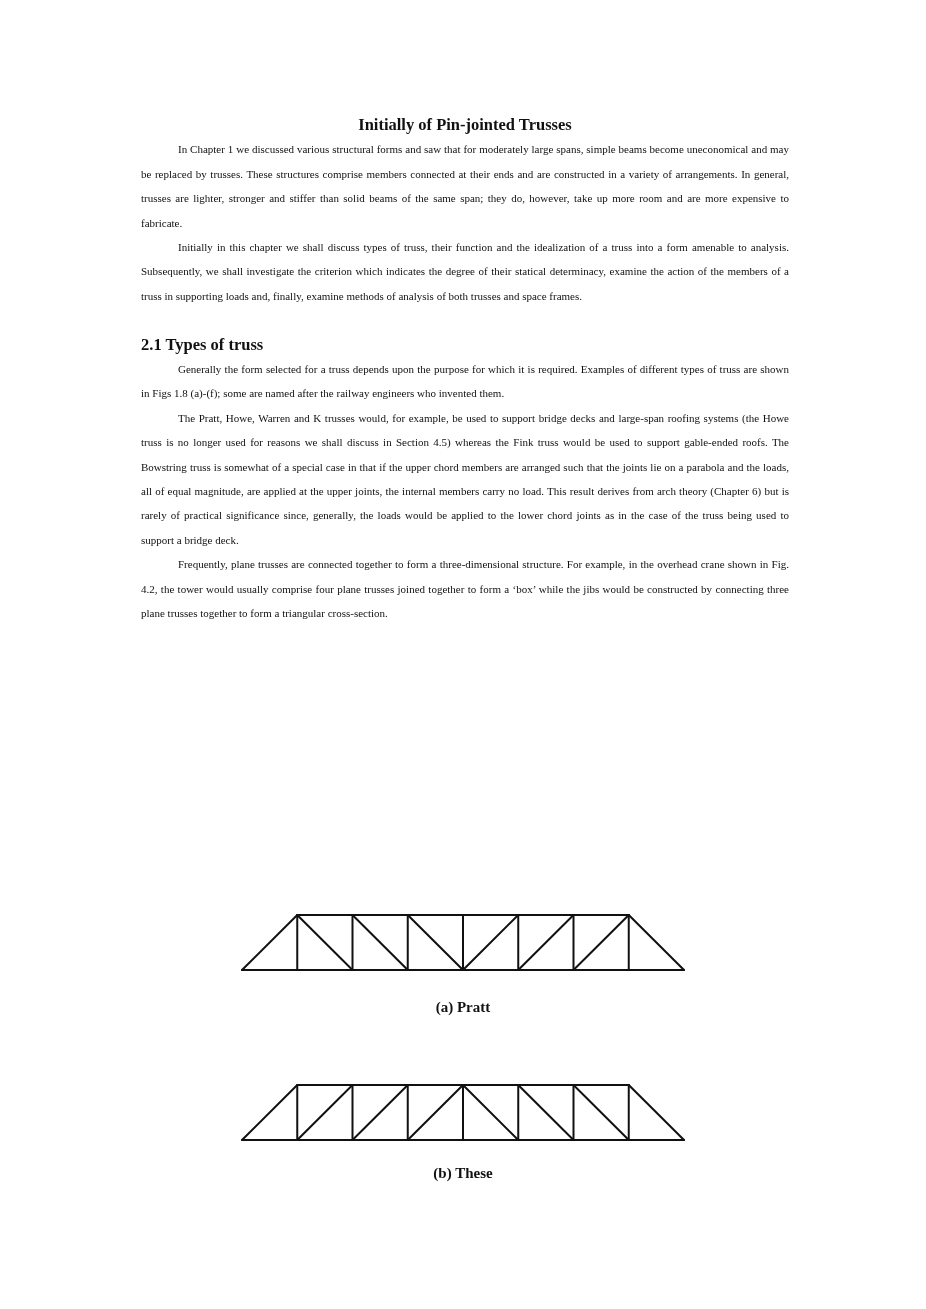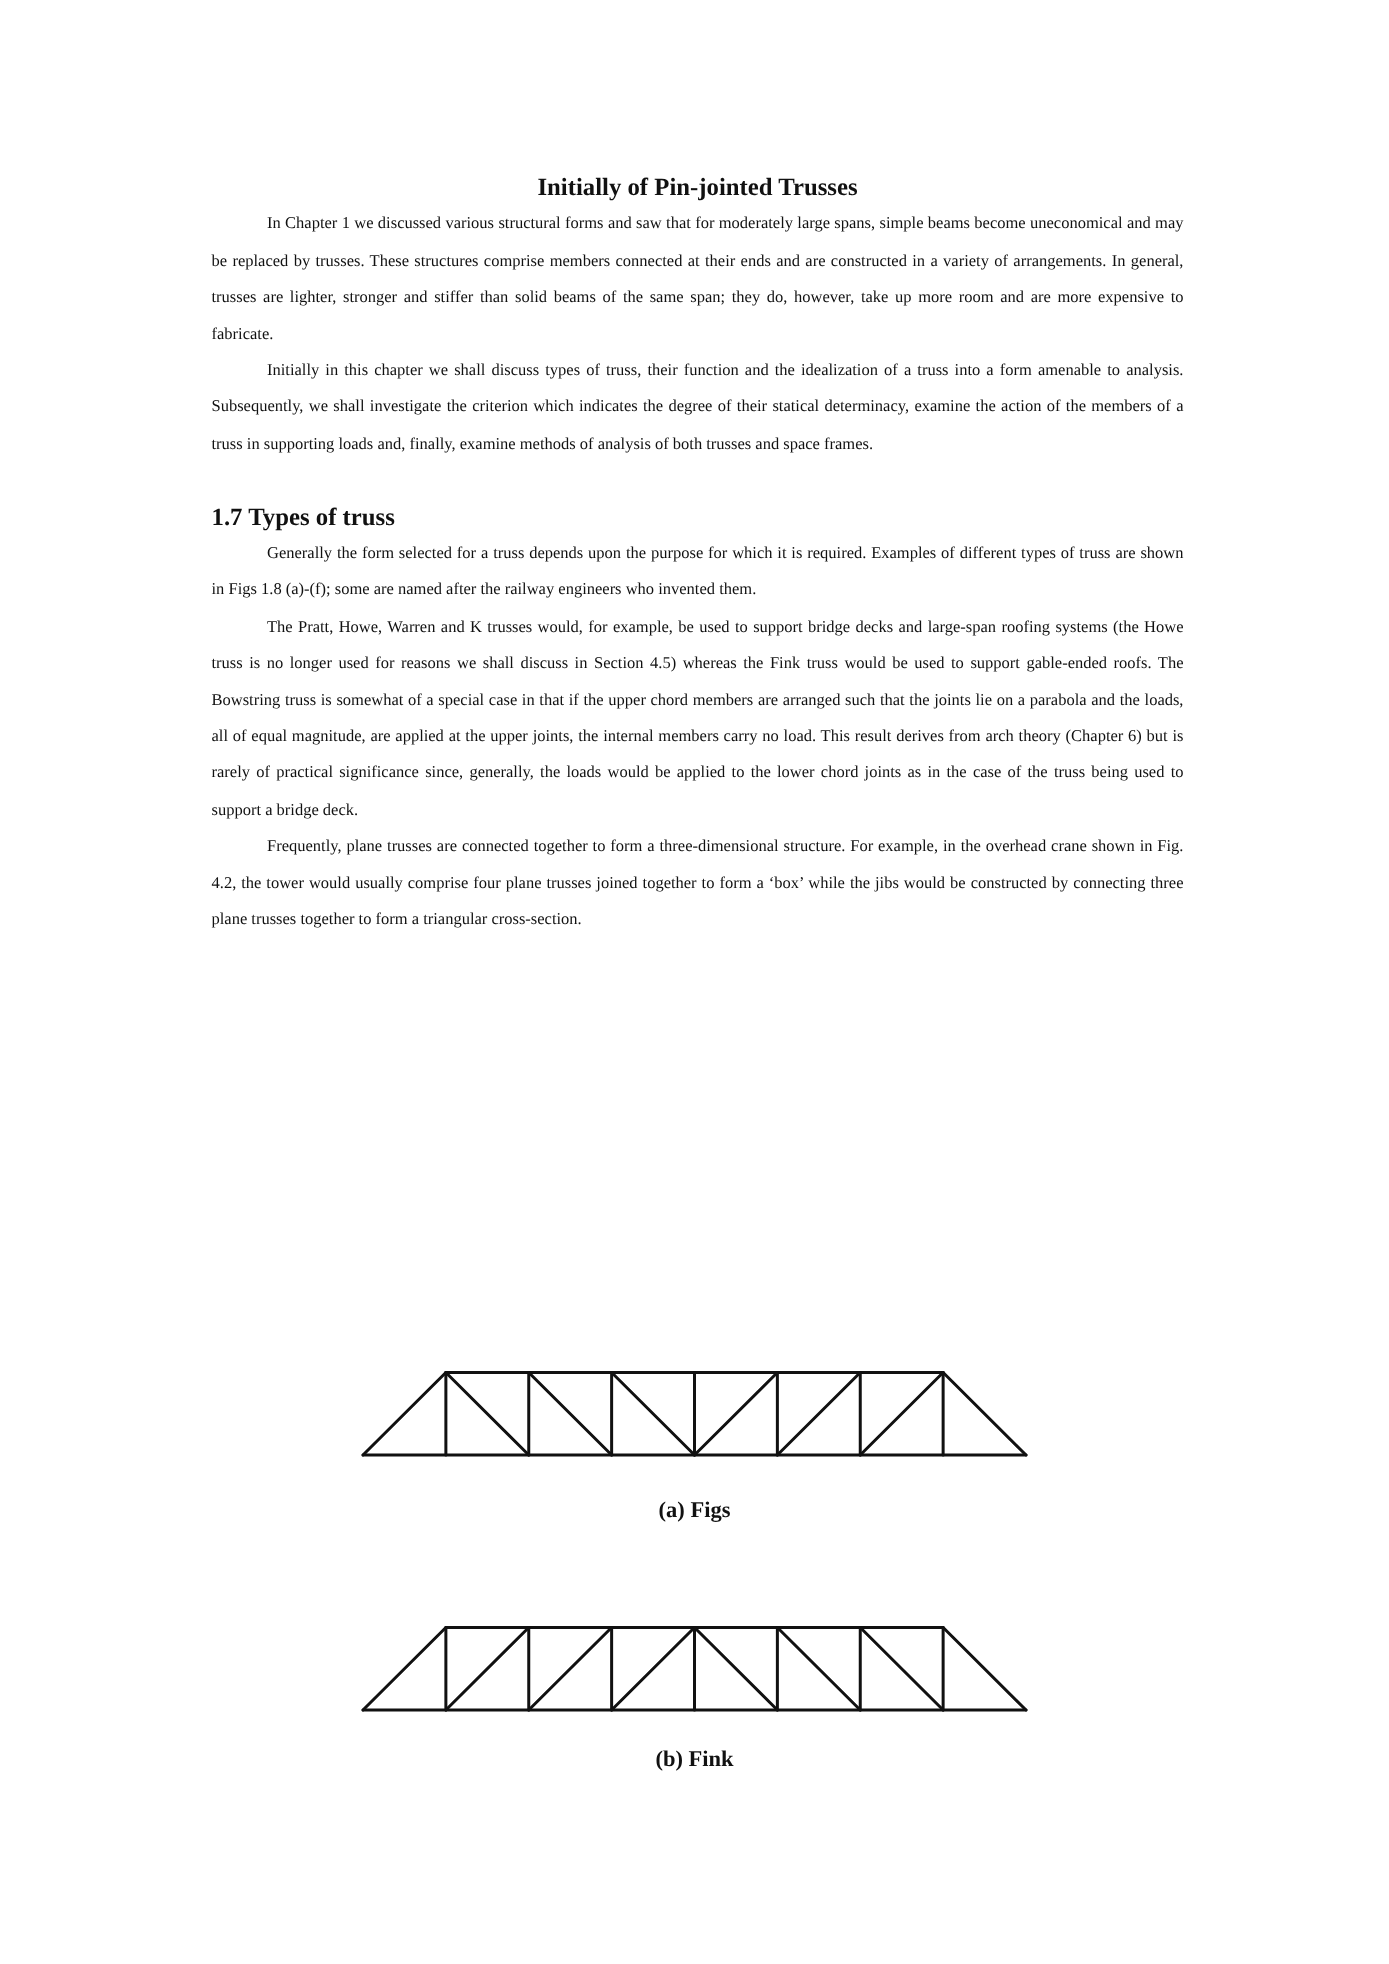--- a/index.html
+++ b/index.html
@@ -15,21 +15,21 @@
   .caption { position: absolute; left: 0; width: 454px; text-align: center;
              font-family: "Liberation Serif", serif; font-weight: bold; font-size: 15px; }
 </style>
 </head>
 <body>
 
 <div class="page">
   <div class="center">Initially of Pin-jointed Trusses</div>
   <p>In Chapter 1 we discussed various structural forms and saw that for moderately large spans, simple beams become uneconomical and may be replaced by trusses. These structures comprise members connected at their ends and are constructed in a variety of arrangements. In general, trusses are lighter, stronger and stiffer than solid beams of the same span; they do, however, take up more room and are more expensive to fabricate.</p>
   <p>Initially in this chapter we shall discuss types of truss, their function and the idealization of a truss into a form amenable to analysis. Subsequently, we shall investigate the criterion which indicates the degree of their statical determinacy, examine the action of the members of a truss in supporting loads and, finally, examine methods of analysis of both trusses and space frames.</p>
-  <div class="section">1.7 Types of truss</div>
+  <div class="section">2.1 Types of truss</div>
   <p>Generally the form selected for a truss depends upon the purpose for which it is required. Examples of different types of truss are shown in Figs 1.8 (a)-(f); some are named after the railway engineers who invented them.</p>
   <p>The Pratt, Howe, Warren and K trusses would, for example, be used to support bridge decks and large-span roofing systems (the Howe truss is no longer used for reasons we shall discuss in Section 4.5) whereas the Fink truss would be used to support gable-ended roofs. The Bowstring truss is somewhat of a special case in that if the upper chord members are arranged such that the joints lie on a parabola and the loads, all of equal magnitude, are applied at the upper joints, the internal members carry no load. This result derives from arch theory (Chapter 6) but is rarely of practical significance since, generally, the loads would be applied to the lower chord joints as in the case of the truss being used to support a bridge deck.</p>
   <p class="last">Frequently, plane trusses are connected together to form a three-dimensional structure. For example, in the overhead crane shown in Fig. 4.2, the tower would usually comprise four plane trusses joined together to form a ‘box’ while the jibs would be constructed by connecting three plane trusses together to form a triangular cross-section.</p>
 </div>
 
 <div class="figure" id="fig-a" style="top:905px;">
   <svg id="svg-a" width="454" height="75">
       <line x1="6" y1="65" x2="448" y2="65" stroke="#111" stroke-width="2" stroke-linecap="round"></line>
       <line x1="61.25" y1="10" x2="392.75" y2="10" stroke="#111" stroke-width="2" stroke-linecap="round"></line>
       <line x1="6" y1="65" x2="61.25" y2="10" stroke="#111" stroke-width="2" stroke-linecap="round"></line>
@@ -41,21 +41,21 @@
       <line x1="282.25" y1="10" x2="282.25" y2="65" stroke="#111" stroke-width="2" stroke-linecap="round"></line>
       <line x1="337.5" y1="10" x2="337.5" y2="65" stroke="#111" stroke-width="2" stroke-linecap="round"></line>
       <line x1="392.75" y1="10" x2="392.75" y2="65" stroke="#111" stroke-width="2" stroke-linecap="round"></line>
       <line x1="61.25" y1="10" x2="116.5" y2="65" stroke="#111" stroke-width="2" stroke-linecap="round"></line>
       <line x1="116.5" y1="10" x2="171.75" y2="65" stroke="#111" stroke-width="2" stroke-linecap="round"></line>
       <line x1="171.75" y1="10" x2="227" y2="65" stroke="#111" stroke-width="2" stroke-linecap="round"></line>
       <line x1="227" y1="65" x2="282.25" y2="10" stroke="#111" stroke-width="2" stroke-linecap="round"></line>
       <line x1="282.25" y1="65" x2="337.5" y2="10" stroke="#111" stroke-width="2" stroke-linecap="round"></line>
       <line x1="337.5" y1="65" x2="392.75" y2="10" stroke="#111" stroke-width="2" stroke-linecap="round"></line>
     </svg>
-  <div class="caption" style="top:94px;">(a) Figs</div>
+  <div class="caption" style="top:94px;">(a) Pratt</div>
 </div>
 
 <div class="figure" id="fig-b" style="top:1075px;">
   <svg id="svg-b" width="454" height="75">
       <line x1="6" y1="65" x2="448" y2="65" stroke="#111" stroke-width="2" stroke-linecap="round"></line>
       <line x1="61.25" y1="10" x2="392.75" y2="10" stroke="#111" stroke-width="2" stroke-linecap="round"></line>
       <line x1="6" y1="65" x2="61.25" y2="10" stroke="#111" stroke-width="2" stroke-linecap="round"></line>
       <line x1="392.75" y1="10" x2="448" y2="65" stroke="#111" stroke-width="2" stroke-linecap="round"></line>
       <line x1="61.25" y1="10" x2="61.25" y2="65" stroke="#111" stroke-width="2" stroke-linecap="round"></line>
       <line x1="116.5" y1="10" x2="116.5" y2="65" stroke="#111" stroke-width="2" stroke-linecap="round"></line>
@@ -64,14 +64,14 @@
       <line x1="282.25" y1="10" x2="282.25" y2="65" stroke="#111" stroke-width="2" stroke-linecap="round"></line>
       <line x1="337.5" y1="10" x2="337.5" y2="65" stroke="#111" stroke-width="2" stroke-linecap="round"></line>
       <line x1="392.75" y1="10" x2="392.75" y2="65" stroke="#111" stroke-width="2" stroke-linecap="round"></line>
       <line x1="61.25" y1="65" x2="116.5" y2="10" stroke="#111" stroke-width="2" stroke-linecap="round"></line>
       <line x1="116.5" y1="65" x2="171.75" y2="10" stroke="#111" stroke-width="2" stroke-linecap="round"></line>
       <line x1="171.75" y1="65" x2="227" y2="10" stroke="#111" stroke-width="2" stroke-linecap="round"></line>
       <line x1="227" y1="10" x2="282.25" y2="65" stroke="#111" stroke-width="2" stroke-linecap="round"></line>
       <line x1="282.25" y1="10" x2="337.5" y2="65" stroke="#111" stroke-width="2" stroke-linecap="round"></line>
       <line x1="337.5" y1="10" x2="392.75" y2="65" stroke="#111" stroke-width="2" stroke-linecap="round"></line>
     </svg>
-  <div class="caption" style="top:90px;">(b) Fink</div>
+  <div class="caption" style="top:90px;">(b) These</div>
 </div>
 
 </body></html>

